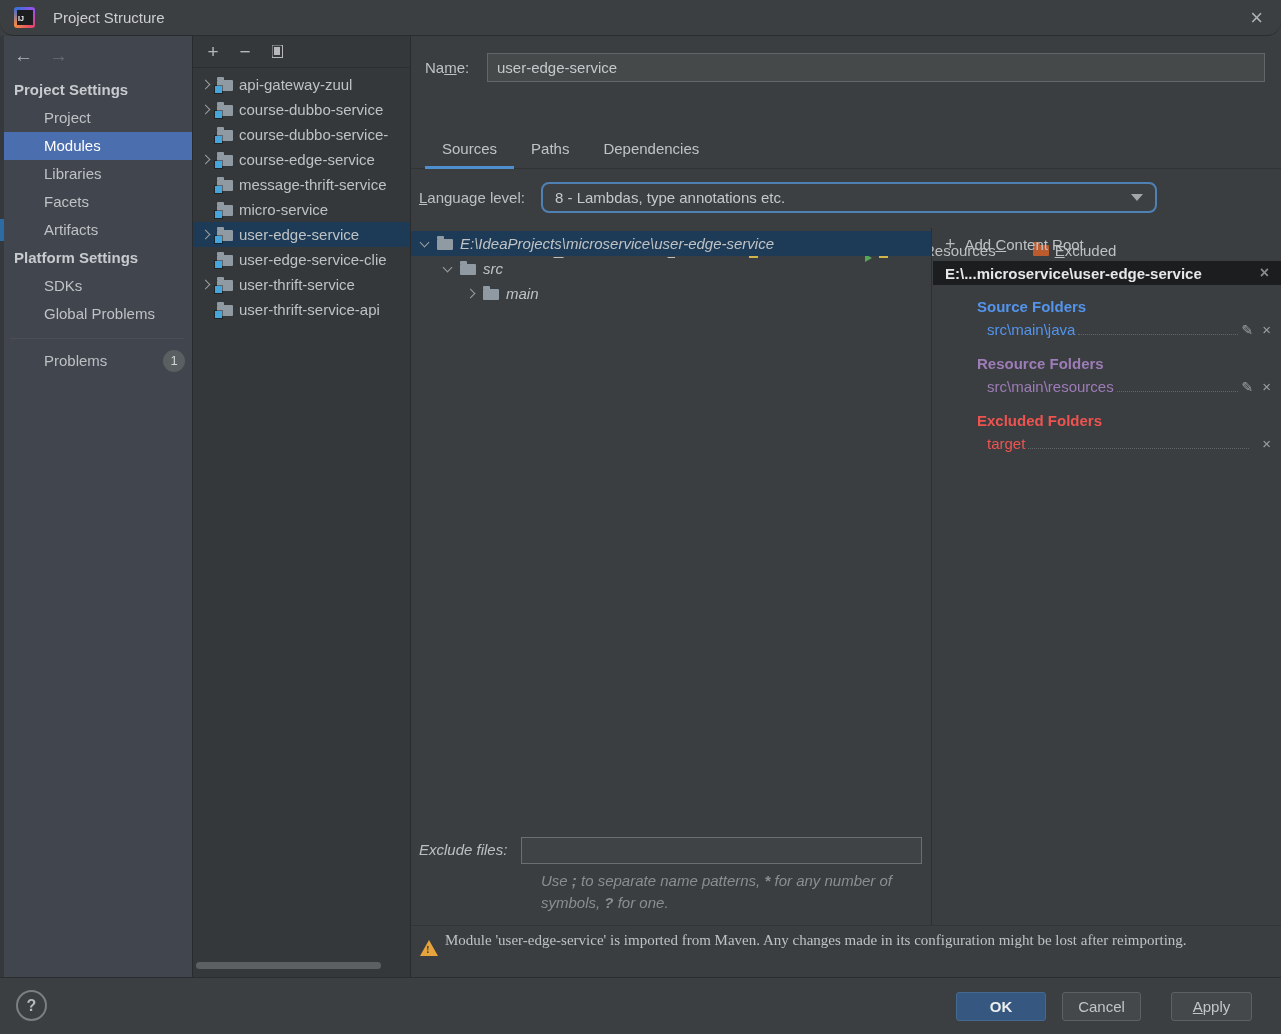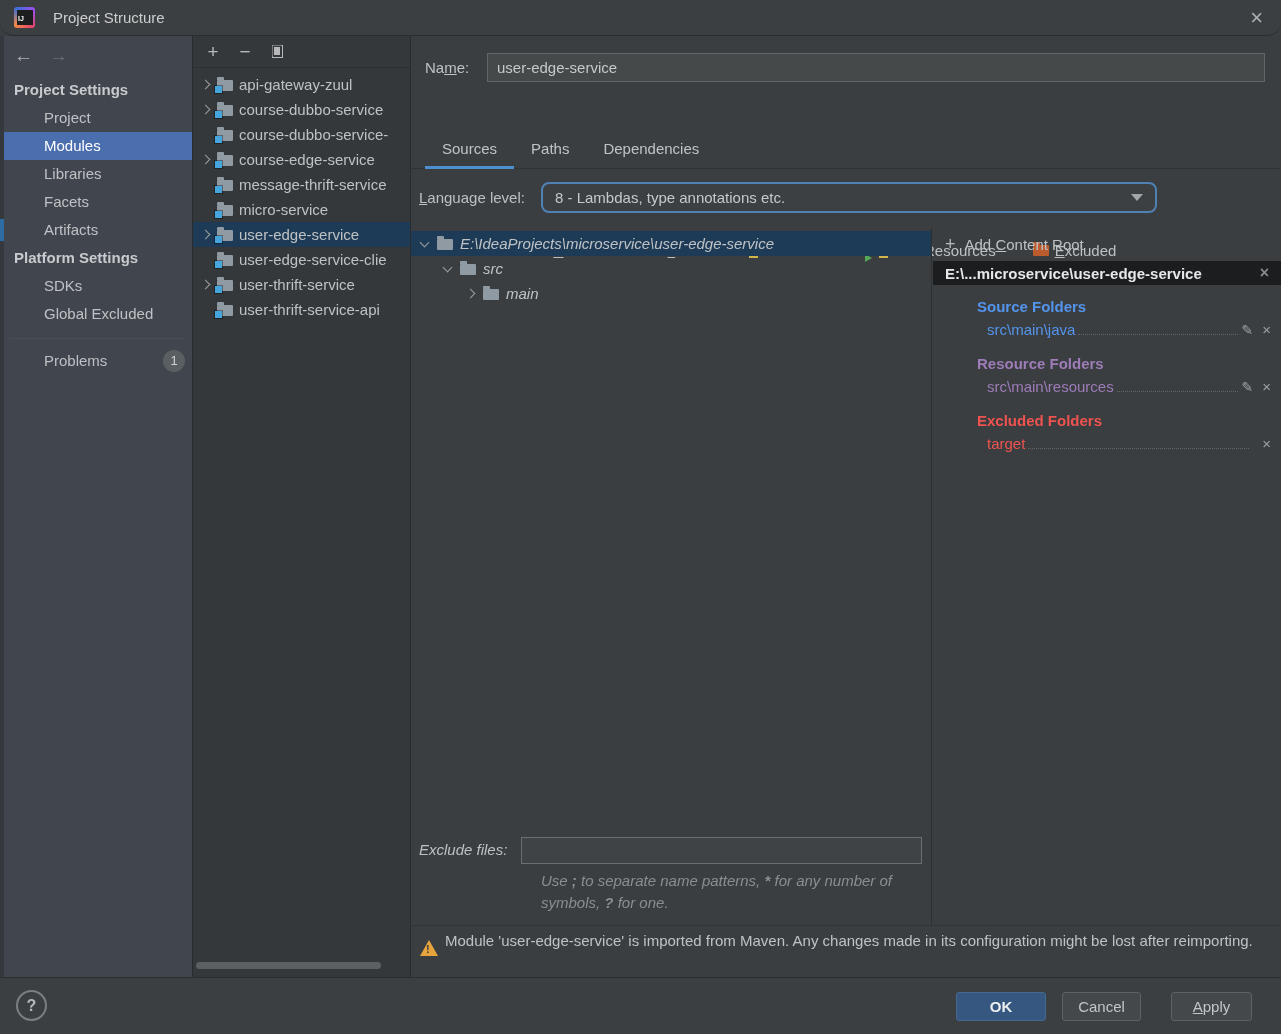--- a/index.html
+++ b/index.html
@@ -116,21 +116,21 @@
   .root-close { margin-left:auto; color:#878a8c; font-size:16px; cursor:default; }
   .sec { padding:0 10px 0 12px;margin-left:32px; }
   .sec-title { margin-top:12px; height:20px; line-height:20px; font-weight:bold; }
   .sec-item { display:flex; align-items:center; height:25px; padding-left:10px;justify-content:center; }
   .leader { flex:1; border-bottom:1px dotted #60656  8; border-bottom:1px dotted #606568; margin:10px 4px 0 3px; }
   .pencil { color:#9da0a2; font-size:14px; flex:none; }
   .item-x { color:#9da0a2; font-size:15px; margin-left:9px; flex:none; }
   .c-src { color:#5394EC; } .c-res { color:#9D7CB8; } .c-exc { color:#EF5350; }
 
   
-  .warning-strip { position:absolute; left:0; top:889px; width:870px; height:52px; border-top:1px solid #323537; }
+  .warning-strip { position:absolute; left:0; top:889px; width:870px; height:52px; border-top:1px solid #323537;font-family:Liberation Serif, serif; }
   .warn-icon { position:absolute; left:9px; top:14px; width:0; height:0;
     border-left:9px solid transparent; border-right:9px solid transparent; border-bottom:16px solid #e7a33c; }
   .warn-icon::after { content:"!"; position:absolute; left:-3px; top:3px; color:#3c3f41; font-weight:bold; font-size:11px; }
   .warn-text { position:absolute; left:34px; top:4px; width:822px; line-height:21px; color:#bfc2c4; }
 
   
   .footer { position:absolute; left:0; top:977px; width:1281px; height:57px; background:#3c3f41;
     border-top:1px solid #2b2d2f; }
   .help-btn { position:absolute; left:16px; top:12px; width:31px; height:31px; border-radius:50%;
     border:2px solid #7b7f82; color:#b7babc; font-size:16px; font-weight:bold; text-align:center; line-height:28px; cursor:default; }
@@ -161,21 +161,21 @@
       <span class="nav-fwd">→</span>
     </div>
     <div class="nav-header">Project Settings</div>
     <div class="nav-item">Project</div>
     <div class="nav-item selected">Modules</div>
     <div class="nav-item">Libraries</div>
     <div class="nav-item">Facets</div>
     <div class="nav-item">Artifacts</div>
     <div class="nav-header">Platform Settings</div>
     <div class="nav-item">SDKs</div>
-    <div class="nav-item">Global Excluded</div>
+    <div class="nav-item">Global Problems</div>
     <div class="nav-divider"></div>
     <div class="nav-problems">
       <span>Problems</span>
       <span class="badge">1</span>
     </div>
   </div>
 
   <div class="module-panel">
     <div class="mod-toolbar">
       <span class="tb-glyph">+</span>

